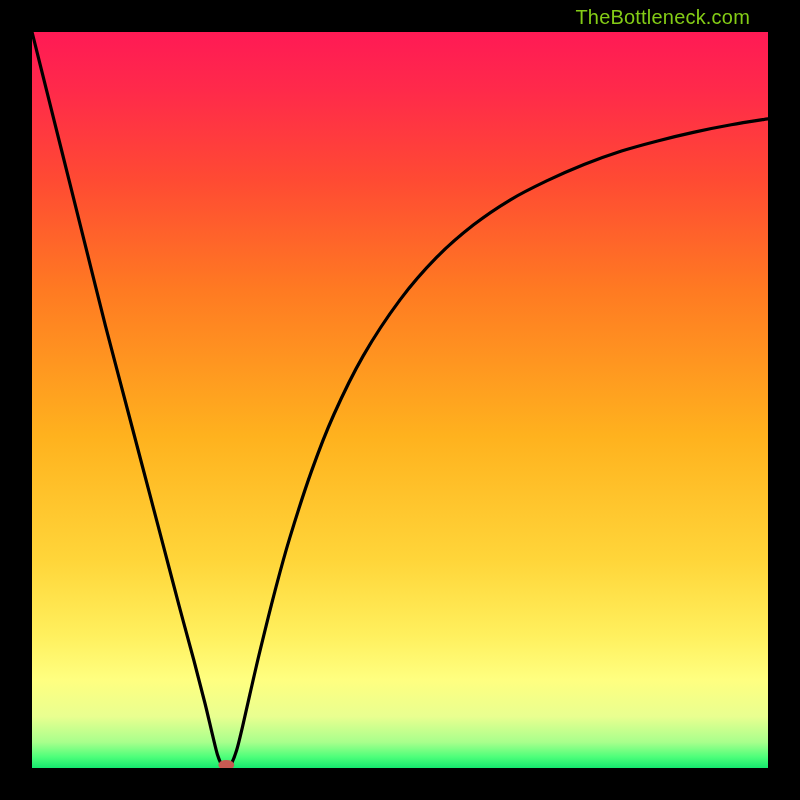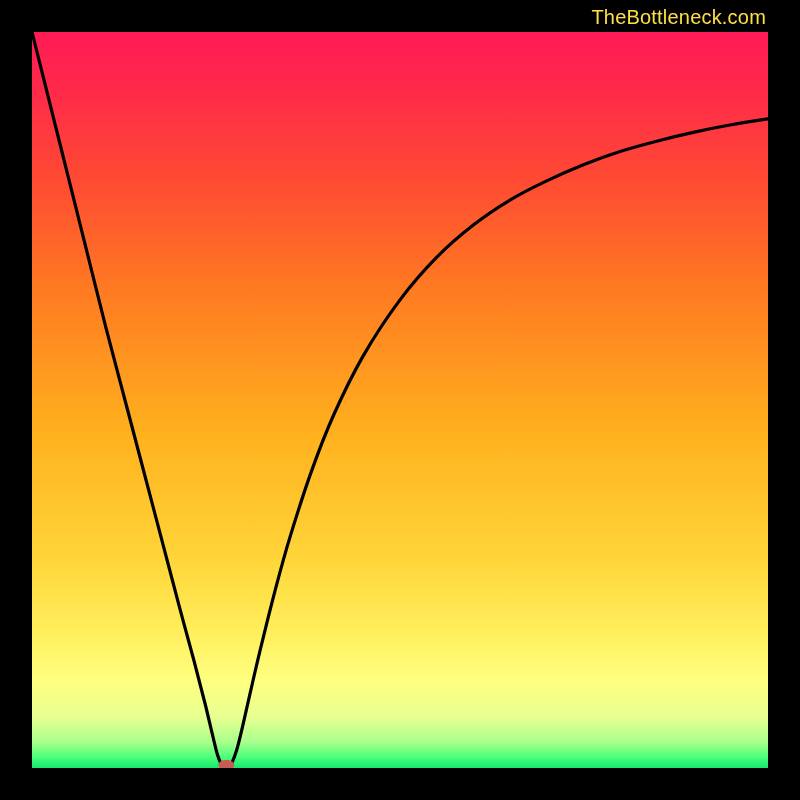--- a/index.html
+++ b/index.html
@@ -22,22 +22,22 @@
   .plot {
     position: absolute;
     left: 0;
     top: 0;
     width: 736px;
     height: 736px;
   }
   .watermark {
     position: absolute;
     top: 6px;
-    right: 34px;
-    color: #fde047;
+    right: 50px;
+    color: #84cc16;
     font-size: 20px;
     font-weight: 400;
     letter-spacing: 0.2px;
   }
   svg { display: block; }
 </style>
 </head>
 <body>
 
 <div class="watermark">TheBottleneck.com</div>

